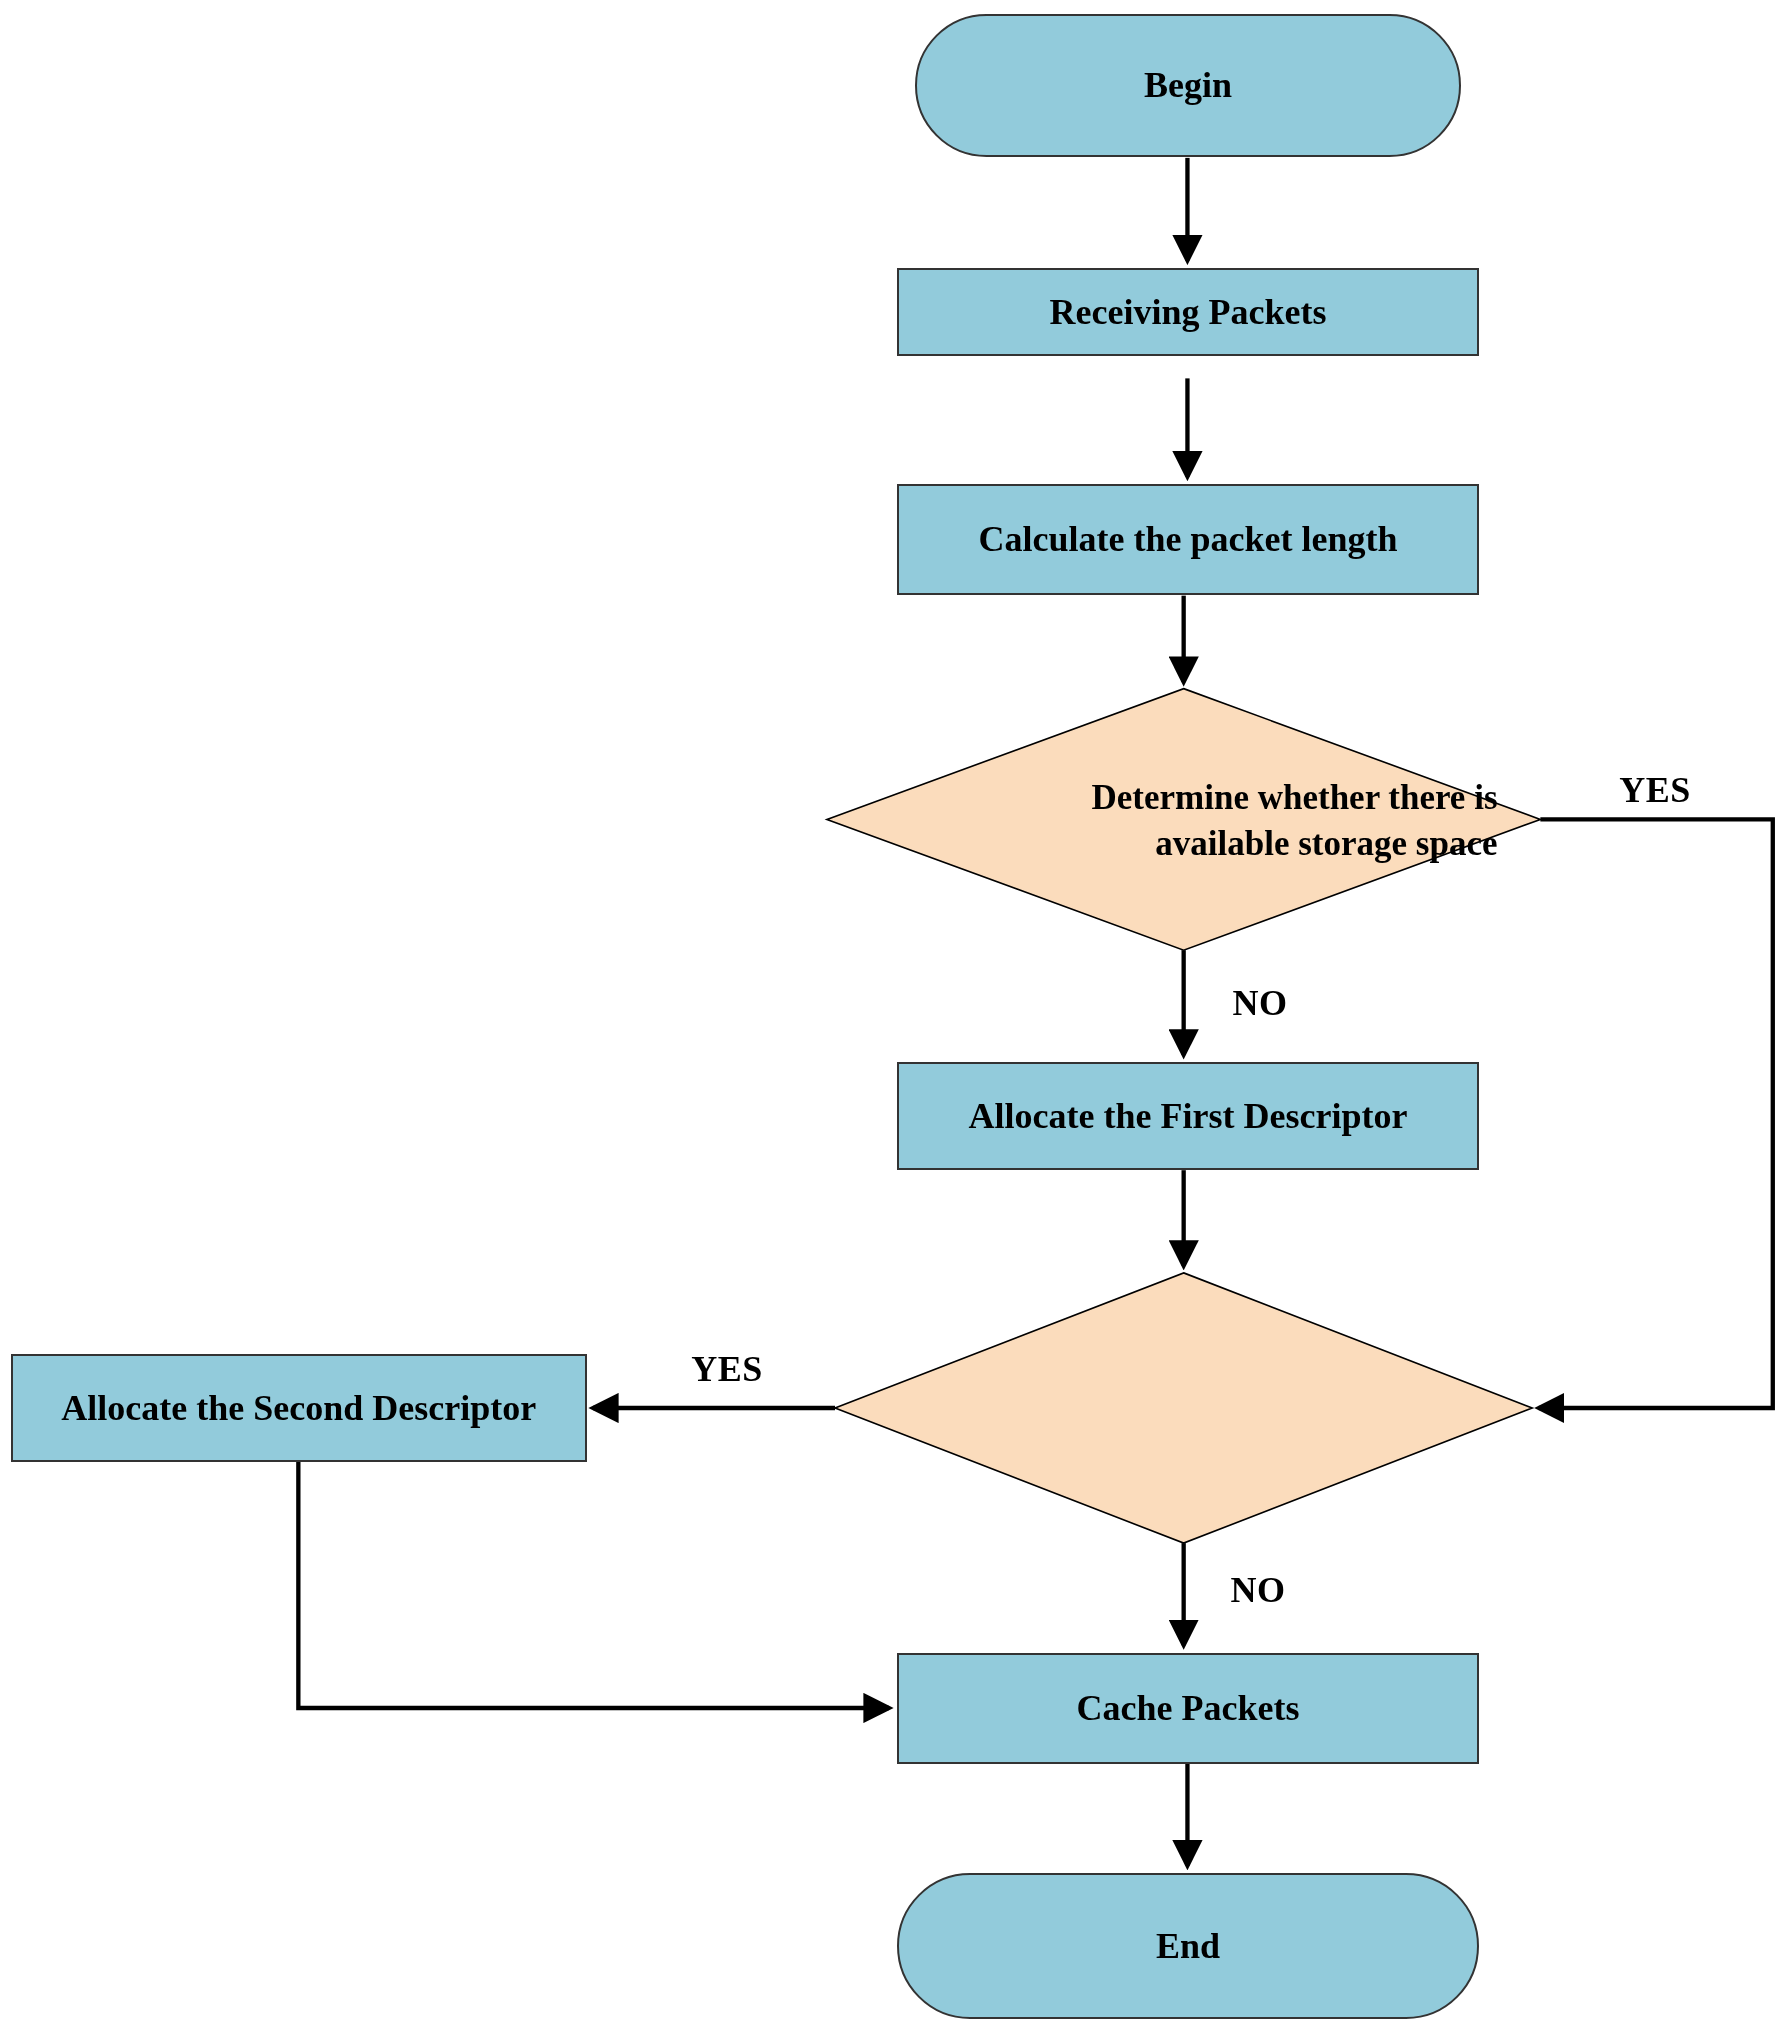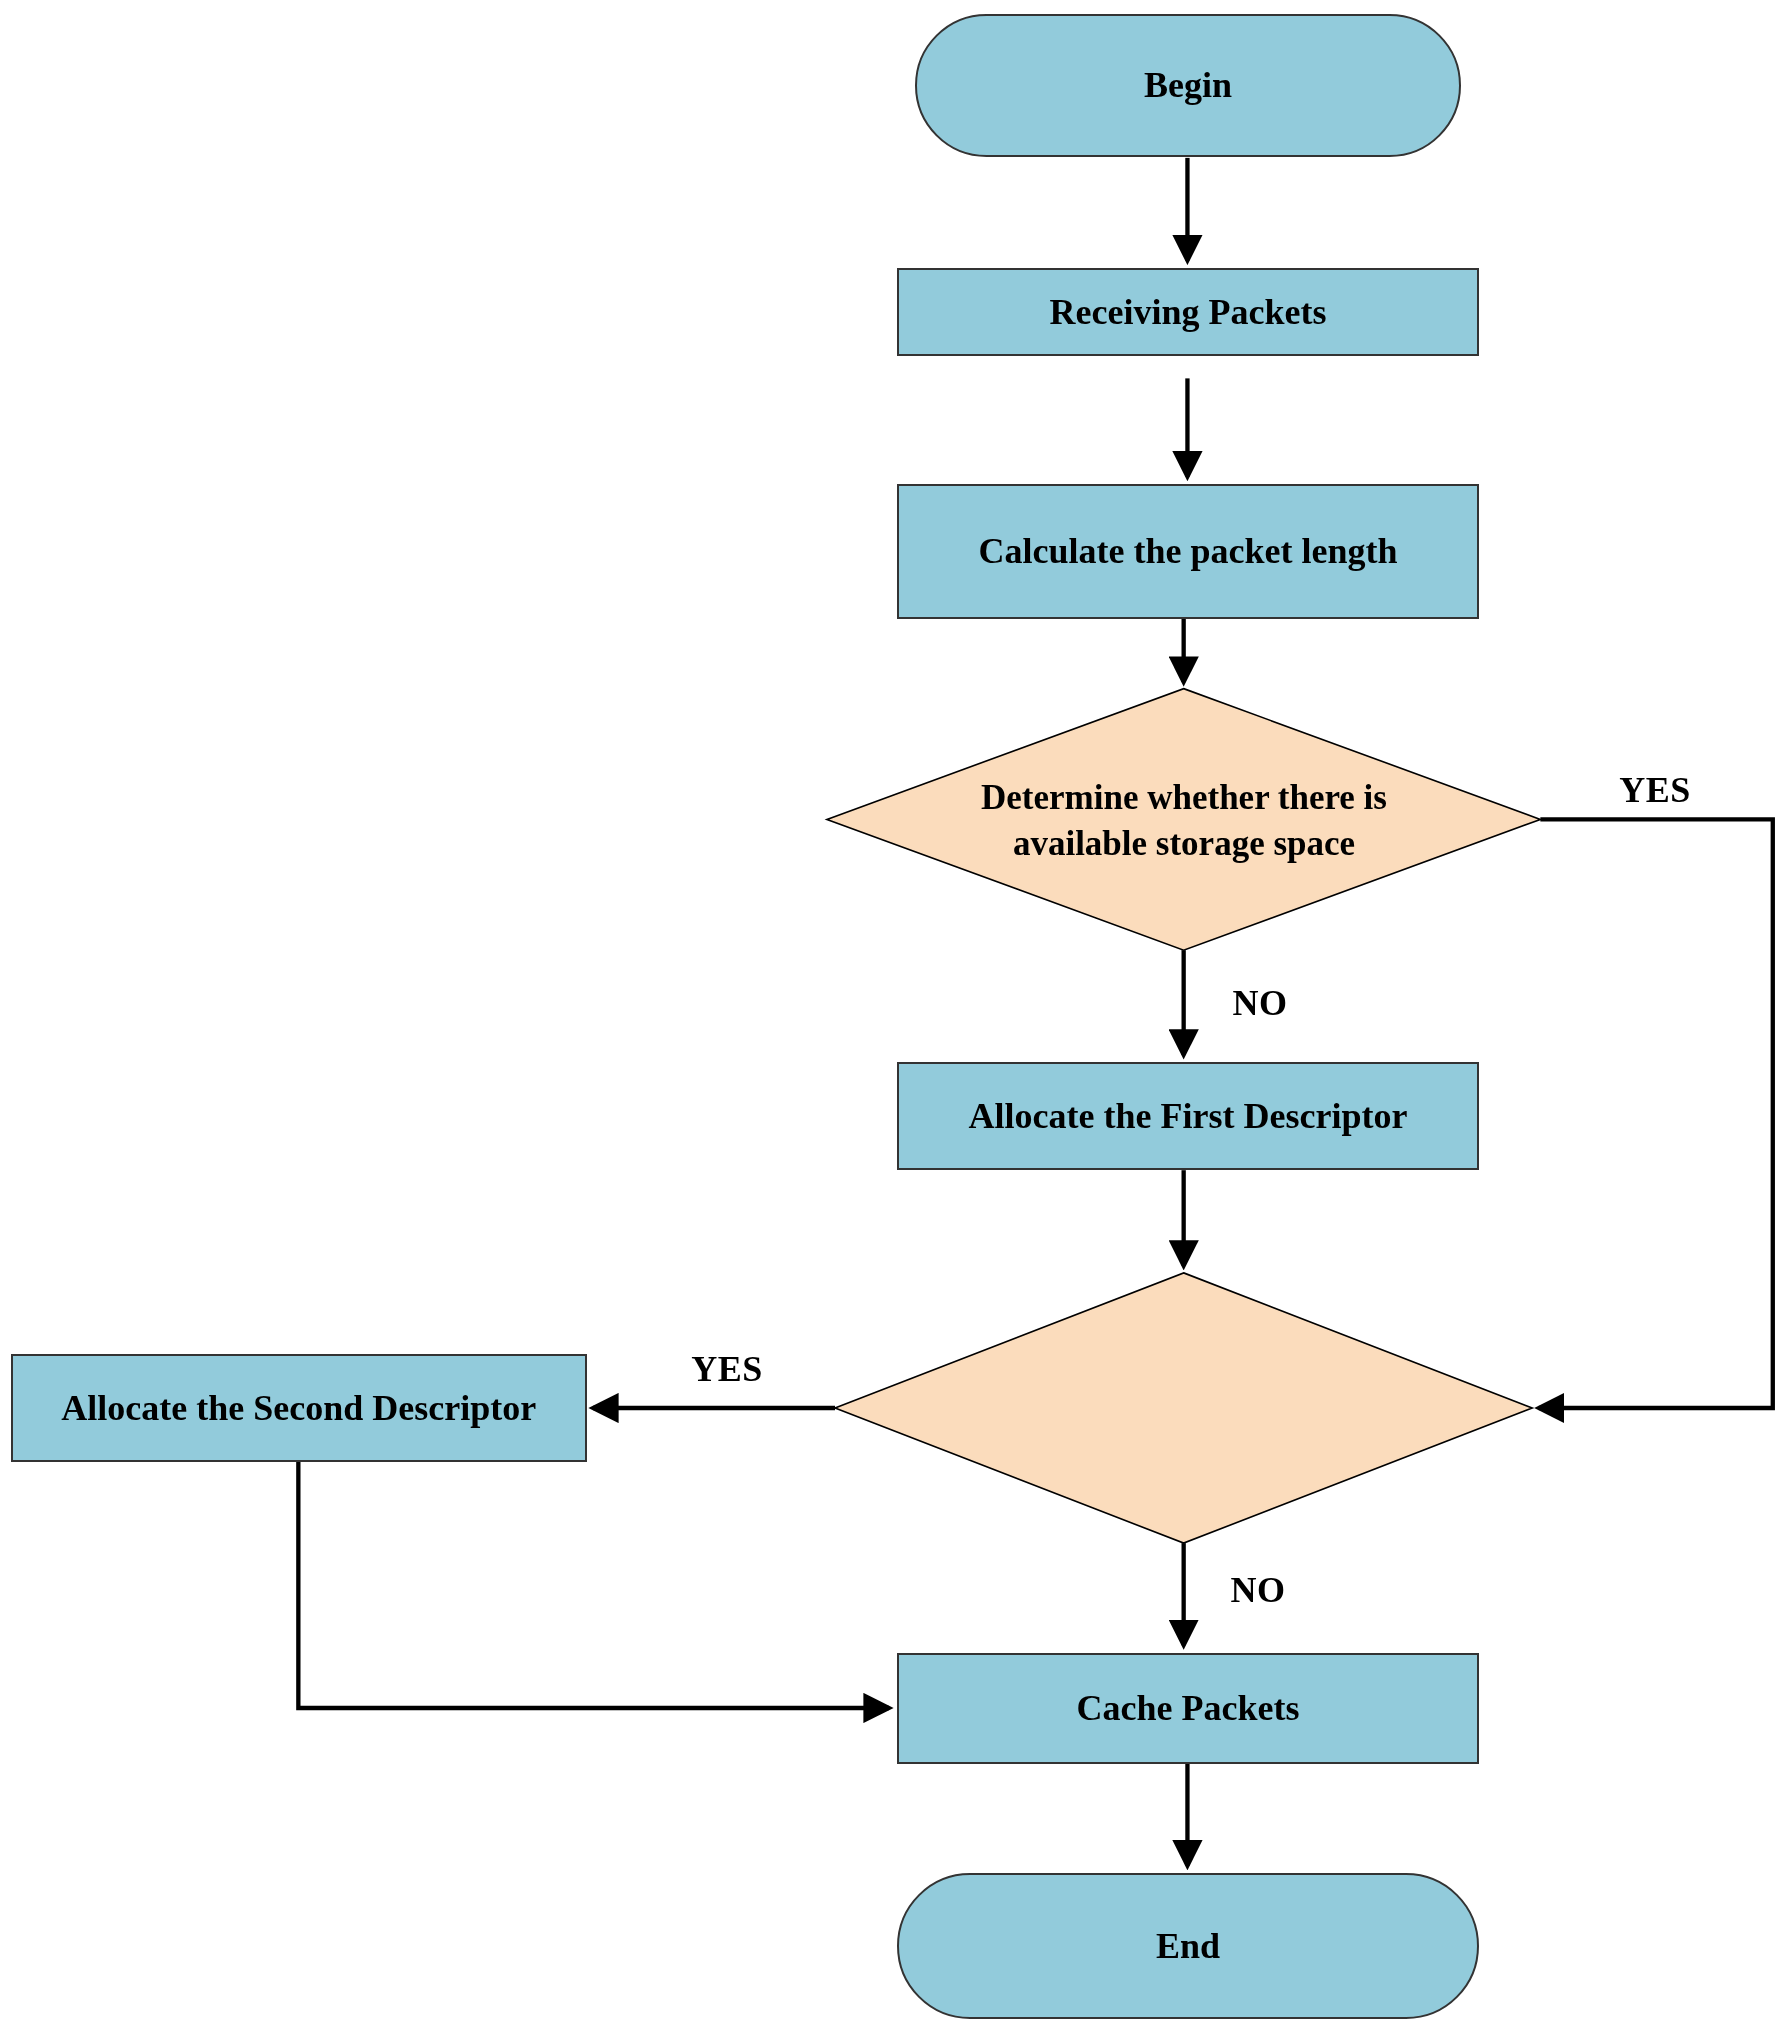--- a/index.html
+++ b/index.html
@@ -42,21 +42,21 @@
     background: var(--node-fill, #92cbdb);
     border: 2.2px solid var(--border, #333);
     font-weight: 700;
     font-size: 36px;
     line-height: 1.25;
   }
   .terminator { border-radius: 73px; }
   .decision-label {
     position: absolute;
     transform: translate(-50%, -50%);
-    text-align: center;
+    text-align: right;
     font-weight: 700;
     font-size: 35px;
     line-height: 1.3;
     white-space: pre-line;
   }
   .edge-label {
     position: absolute;
     transform: translate(-50%, -50%);
     font-weight: 700;
     font-size: 36px;
@@ -93,21 +93,21 @@
   </svg>
 
   <div class="node terminator" style="left:915px; top:14px; width:546px; height:143px;">
     <span>Begin</span>
   </div>
 
   <div class="node" style="left:897px; top:268px; width:582px; height:88px;">
     <span>Receiving Packets</span>
   </div>
 
-  <div class="node" style="left:897px; top:484px; width:582px; height:135px;text-align:right;">
+  <div class="node" style="left:897px; top:484px; width:582px; height:111px;text-align:right;">
     <span>Calculate the packet length</span>
   </div>
 
   <div class="node" style="left:897px; top:1062px; width:582px; height:108px;">
     <span>Allocate the First Descriptor</span>
   </div>
 
   <div class="node" style="left:10.8px; top:1354px; width:576px; height:108px;">
     <span>Allocate the Second Descriptor</span>
   </div>

